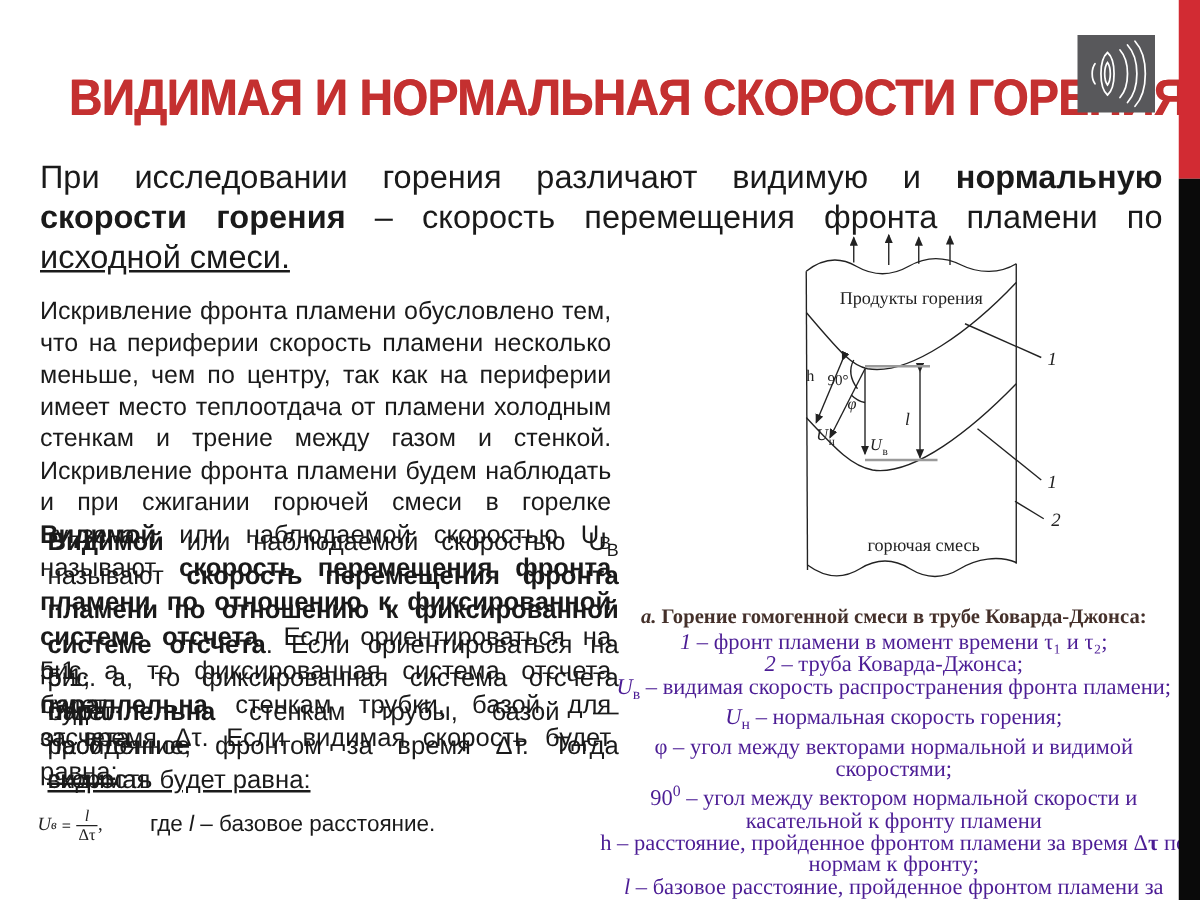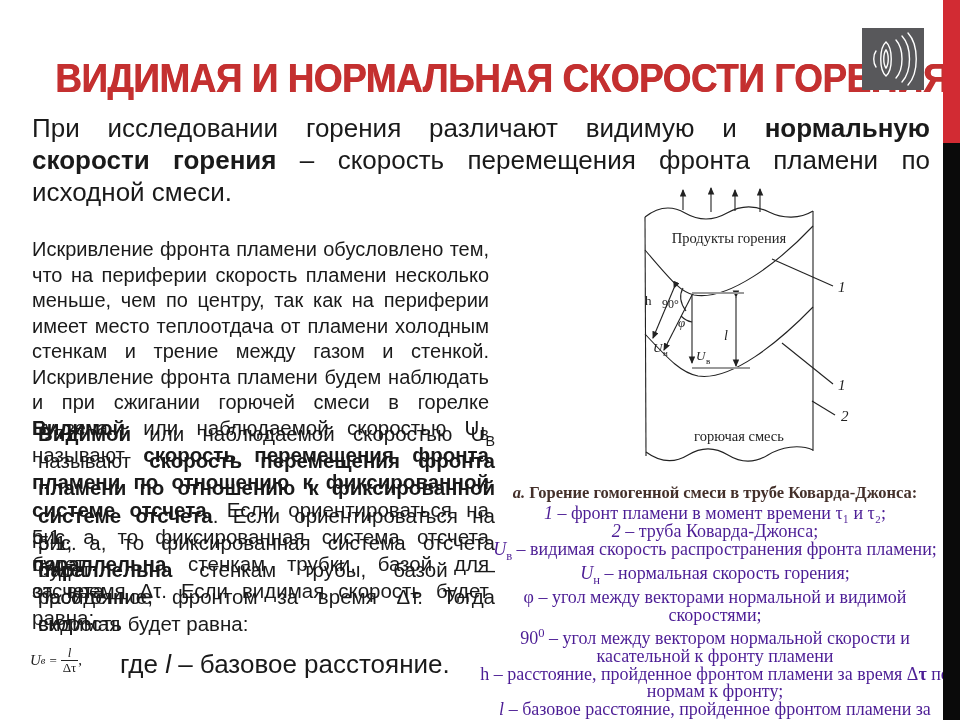--- a/index.html
+++ b/index.html
@@ -10,43 +10,43 @@
          white-space:nowrap;letter-spacing:-0.5px;line-height:1;
          transform:scaleX(0.90);transform-origin:left top;z-index:1;
          text-shadow:0.7px 0 currentColor;}
   
   .bar{position:absolute;left:943px;width:17px;z-index:6;}
   .bar.red{top:0;height:143px;}
   .bar.black{top:143px;height:577px;}
   
   .icon-box{position:absolute;left:862px;top:28px;width:62px;height:62px;z-index:5;}
   
-  .p1{position:absolute;left:32px;top:112px;width:898px;font-size:26px;}
+  .p1{position:absolute;left:32px;top:125px;width:898px;font-size:26px;}
   .p1 .ln{height:32px;line-height:32px;}
   
   .p2{position:absolute;left:32px;top:237px;width:457px;font-size:20px;}
   .p2 .ln{height:25.5px;line-height:25.5px;}
   
   .p3{position:absolute;left:32px;top:414px;width:470px;height:216px;}
   .p3 .layer{position:absolute;left:0;top:0;width:457px;font-size:20.5px;}
   .p3 .layer.two{left:6px;top:6px;}
   .p3 .ln{height:27.2px;line-height:27.2px;}
   .jline{text-align:justify;text-align-last:justify;}
-  .lline{text-align:left;text-align-last:left;}
+  .lline{text-align:left;text-align-last:left;text-decoration:underline;}
   .f-b{font-weight:bold;}
   .f-i{font-style:italic;}
   sub{font-size:70%;} sup{font-size:70%;}
   
   .formula{position:absolute;left:30px;top:646px;display:flex;align-items:center;
            font-family:"Liberation Serif",serif;font-style:italic;font-size:15px;color:#222;}
   .formula .eq{font-style:normal;font-size:13px;padding:0 4px;}
   .frac{display:inline-flex;flex-direction:column;align-items:center;font-size:13px;line-height:1.1;}
   .frac .den{border-top:1px solid #222;font-style:normal;padding:0 2px;text-align:center;}
   .formula .comma{font-style:normal;}
-  .where{position:absolute;left:120px;top:649px;font-size:26px;}
+  .where{position:absolute;left:120px;top:649px;font-size:18px;}
   
   .diagram{position:absolute;left:600px;top:165px;}
   .diagram text{font-family:"Liberation Serif",serif;fill:#222;}
   
   .capblock{position:absolute;left:478px;top:482px;width:474px;text-align:center;
             font-family:"Liberation Serif",serif;}
   .caption{font-size:16.5px;font-weight:bold;color:#44302a;line-height:21px;margin-bottom:2px;}
   .legend{font-size:18px;color:#4c1d95;}
   .legend .ln{line-height:17.8px;}
 </style>

